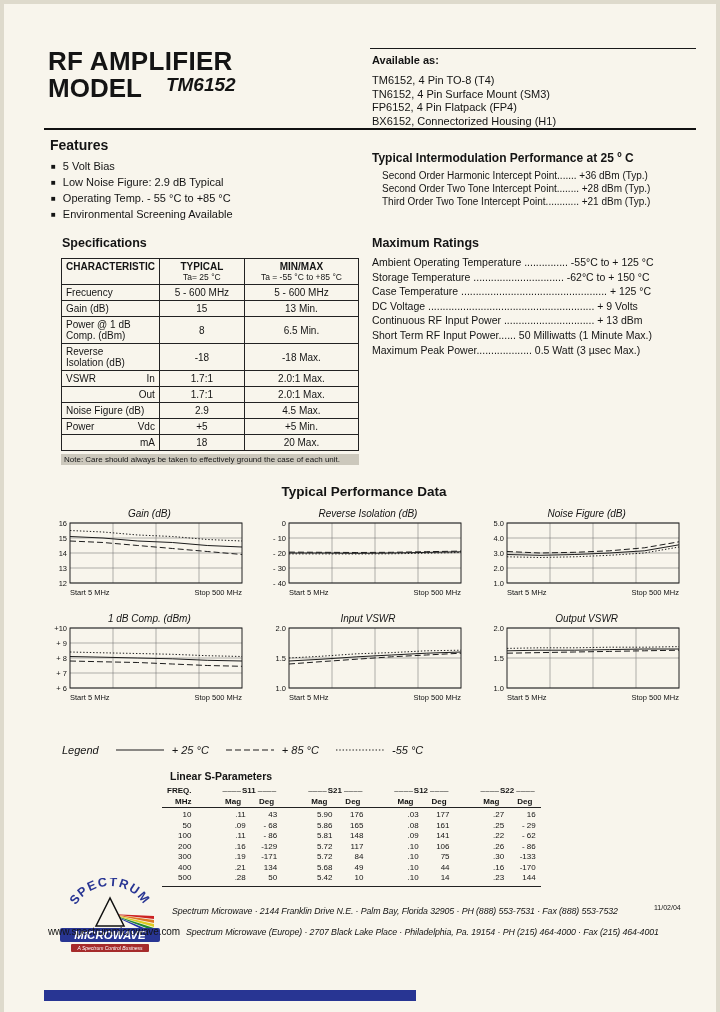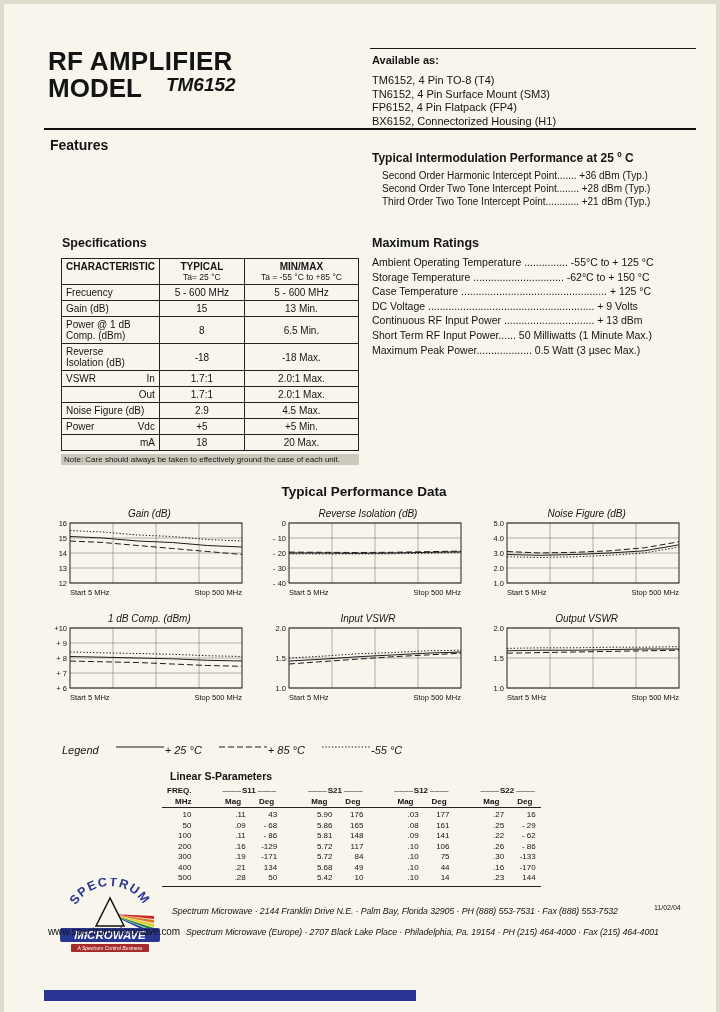--- a/index.html
+++ b/index.html
@@ -50,21 +50,21 @@
 
   .charts { left:38px; top:504px; width:652px; display:grid;
             grid-template-columns:repeat(3,1fr); column-gap:4px; row-gap:12px; }
   .chart-title { text-align:center; font-size:10px; font-style:italic; margin-bottom:1px; }
   svg .grid  { stroke:#666; stroke-width:.5; }
   svg .frame { fill:none; stroke:#222; stroke-width:1; }
   svg .tick  { font-size:7.5px; fill:#111; font-family:"Liberation Sans",sans-serif; }
 
   .legend-row { left:58px; top:740px; display:flex; align-items:center; gap:16px;
                 font-size:11px; font-style:italic; }
-  .leg { display:inline-flex; align-items:flex-start; }
+  .leg { display:inline-flex; align-items:center; gap:7px; }
 
   .sp-wrap { left:158px; top:766px; }
   .sp-title { font-size:10.5px; font-weight:bold; margin:0 0 4px 8px; }
   table.sp { border-collapse:collapse; }
   .sp th, .sp td { font-size:8px; line-height:10.5px; padding:0 5px; text-align:right; white-space:nowrap; }
   .sp th { font-weight:bold; }
   .sp .sp-ctr { text-align:center; }
   .sp td:nth-child(2), .sp td:nth-child(4), .sp td:nth-child(6), .sp td:nth-child(8),
   .sp .pair-start { padding-left:24px; }
   .sp tbody tr:first-child td { border-top:1px solid #222; padding-top:2px; }
@@ -98,20 +98,26 @@
         <div class="avail-item">TM6152, 4 Pin TO-8 (T4)</div>
         <div class="avail-item">TN6152, 4 Pin Surface Mount (SM3)</div>
         <div class="avail-item">FP6152, 4 Pin Flatpack (FP4)</div>
         <div class="avail-item">BX6152, Connectorized Housing (H1)</div>
       </div>
   </div>
 
   <div class="abs header-rule"></div>
 
   <div class="abs features-title">Features</div>
+  <div class="abs features-list" id="features-list">
+      <div class="feat"><span class="sq">■</span>5 Volt Bias</div>
+      <div class="feat"><span class="sq">■</span>Low Noise Figure: 2.9 dB Typical</div>
+      <div class="feat"><span class="sq">■</span>Operating Temp. - 55 °C to +85 °C</div>
+      <div class="feat"><span class="sq">■</span>Environmental Screening Available</div>
+    </div>
 
   <div class="abs imd-title">Typical Intermodulation Performance at 25 º C</div>
   <div class="abs imd-list" id="imd-list">
       <div class="imd-item">Second Order Harmonic Intercept Point....... +36 dBm (Typ.)</div>
       <div class="imd-item">Second Order Two Tone Intercept Point........ +28 dBm (Typ.)</div>
       <div class="imd-item">Third Order Two Tone Intercept Point............ +21 dBm (Typ.)</div>
     </div>
 
   <div class="abs spec-title">Specifications</div>
   <div class="abs spec-wrap">

